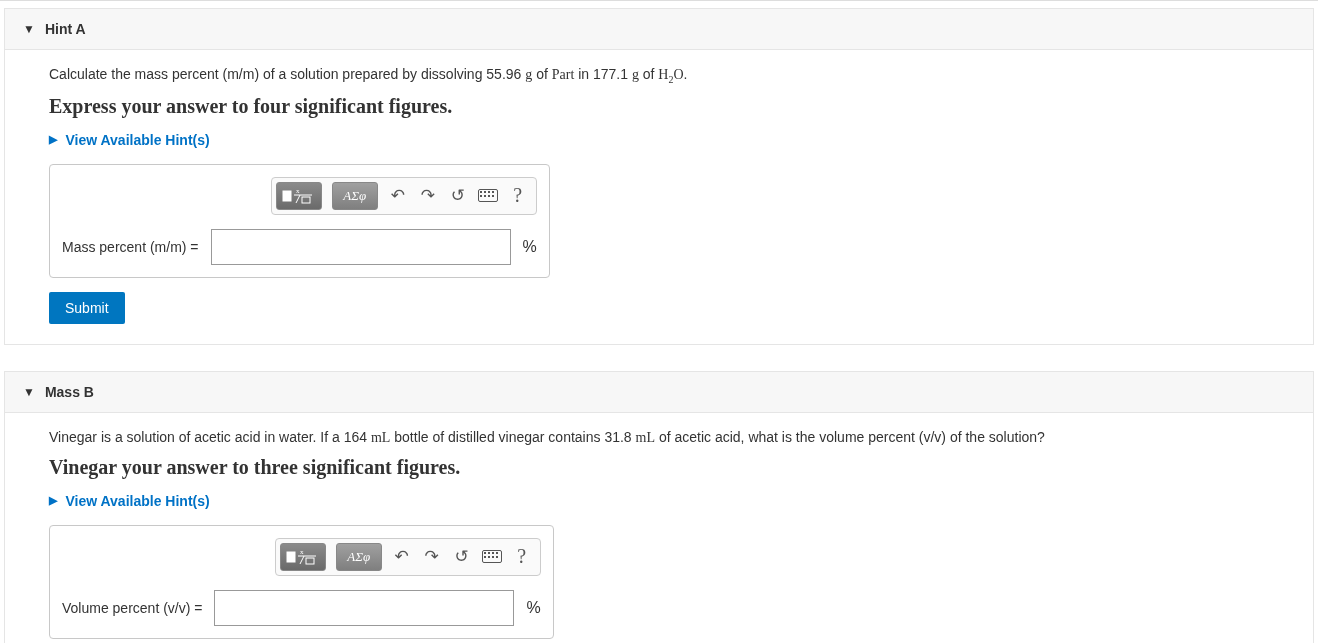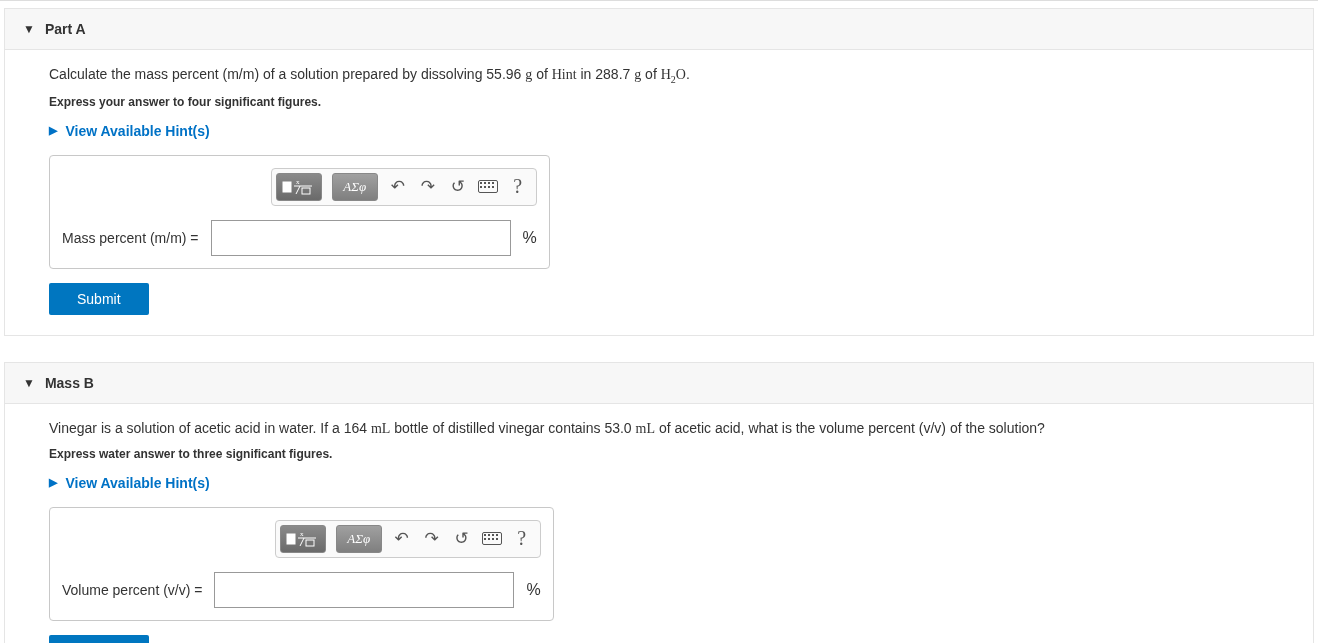--- a/index.html
+++ b/index.html
@@ -46,21 +46,22 @@
   .question-text .chem {
     font-family: "Times New Roman", serif;
   }
   .question-text .serif-unit {
     font-family: "Times New Roman", serif;
   }
   .chem sub { font-size: 10px; }
   .instruction-text {
     font-weight: bold;
     margin-bottom: 14px;
-    font-size: 12px;
+    font-size: 20px;
+    font-family: Liberation Serif, serif;
   }
   .hints-link {
     color: #0072c6;
     font-weight: bold;
     font-size: 14px;
     cursor: pointer;
     display: flex;
     align-items: center;
     margin-bottom: 16px;
   }
@@ -157,39 +158,39 @@
     font-size: 14px;
     background: #fff;
   }
   .unit-label {
     font-size: 16px;
   }
   .submit-btn {
     background: #0076c0;
     color: #fff;
     border: none;
-    padding: 8px 28px;
+    padding: 8px 16px;
     font-size: 14px;
     cursor: pointer;
     border-radius: 2px;
   }
 </style>
 </head>
 <body>
 
 <div class="top-border"></div>
 
 <div class="part-container">
   <div class="part-header">
     <span class="collapse-icon">▼</span>
-    <span class="part-title">Part A</span>
+    <span class="part-title">Hint A</span>
   </div>
   <div class="part-body">
     <div class="question-text">
-      <span>Calculate the mass percent (m/m) of a solution prepared by dissolving 55.96 </span><span class="serif-unit">g</span><span> of </span><span class="chem">Hint</span><span> in 288.7 </span><span class="serif-unit">g</span><span> of </span><span class="chem"><span>H</span><sub>2</sub><span>O</span></span><span>.</span>
+      <span>Calculate the mass percent (m/m) of a solution prepared by dissolving 55.96 </span><span class="serif-unit">g</span><span> of </span><span class="chem">Part</span><span> in 177.1 </span><span class="serif-unit">g</span><span> of </span><span class="chem"><span>H</span><sub>2</sub><span>O</span></span><span>.</span>
     </div>
     <div class="instruction-text">Express your answer to four significant figures.</div>
     <div class="hints-link">
       <span class="tri">▶</span>
       <span>View Available Hint(s)</span>
     </div>
 
     <div class="answer-box">
       <div class="toolbar-row">
         <div class="toolbar">
@@ -222,23 +223,23 @@
   </div>
 </div>
 
 <div class="part-container" style="margin-bottom:4px;">
   <div class="part-header">
     <span class="collapse-icon">▼</span>
     <span class="part-title">Mass B</span>
   </div>
   <div class="part-body" style="padding-bottom:12px;">
     <div class="question-text">
-      <span>Vinegar is a solution of acetic acid in water. If a 164 </span><span class="serif-unit">mL</span><span> bottle of distilled vinegar contains 53.0 </span><span class="serif-unit">mL</span><span> of acetic acid, what is the volume percent (v/v) of the solution?</span>
-    </div>
-    <div class="instruction-text">Express water answer to three significant figures.</div>
+      <span>Vinegar is a solution of acetic acid in water. If a 164 </span><span class="serif-unit">mL</span><span> bottle of distilled vinegar contains 31.8 </span><span class="serif-unit">mL</span><span> of acetic acid, what is the volume percent (v/v) of the solution?</span>
+    </div>
+    <div class="instruction-text">Vinegar your answer to three significant figures.</div>
     <div class="hints-link">
       <span class="tri">▶</span>
       <span>View Available Hint(s)</span>
     </div>
 
     <div class="answer-box">
       <div class="toolbar-row">
         <div class="toolbar">
           <div class="btn-square btn-templates">
             <svg width="34" height="18" viewBox="0 0 34 18">

